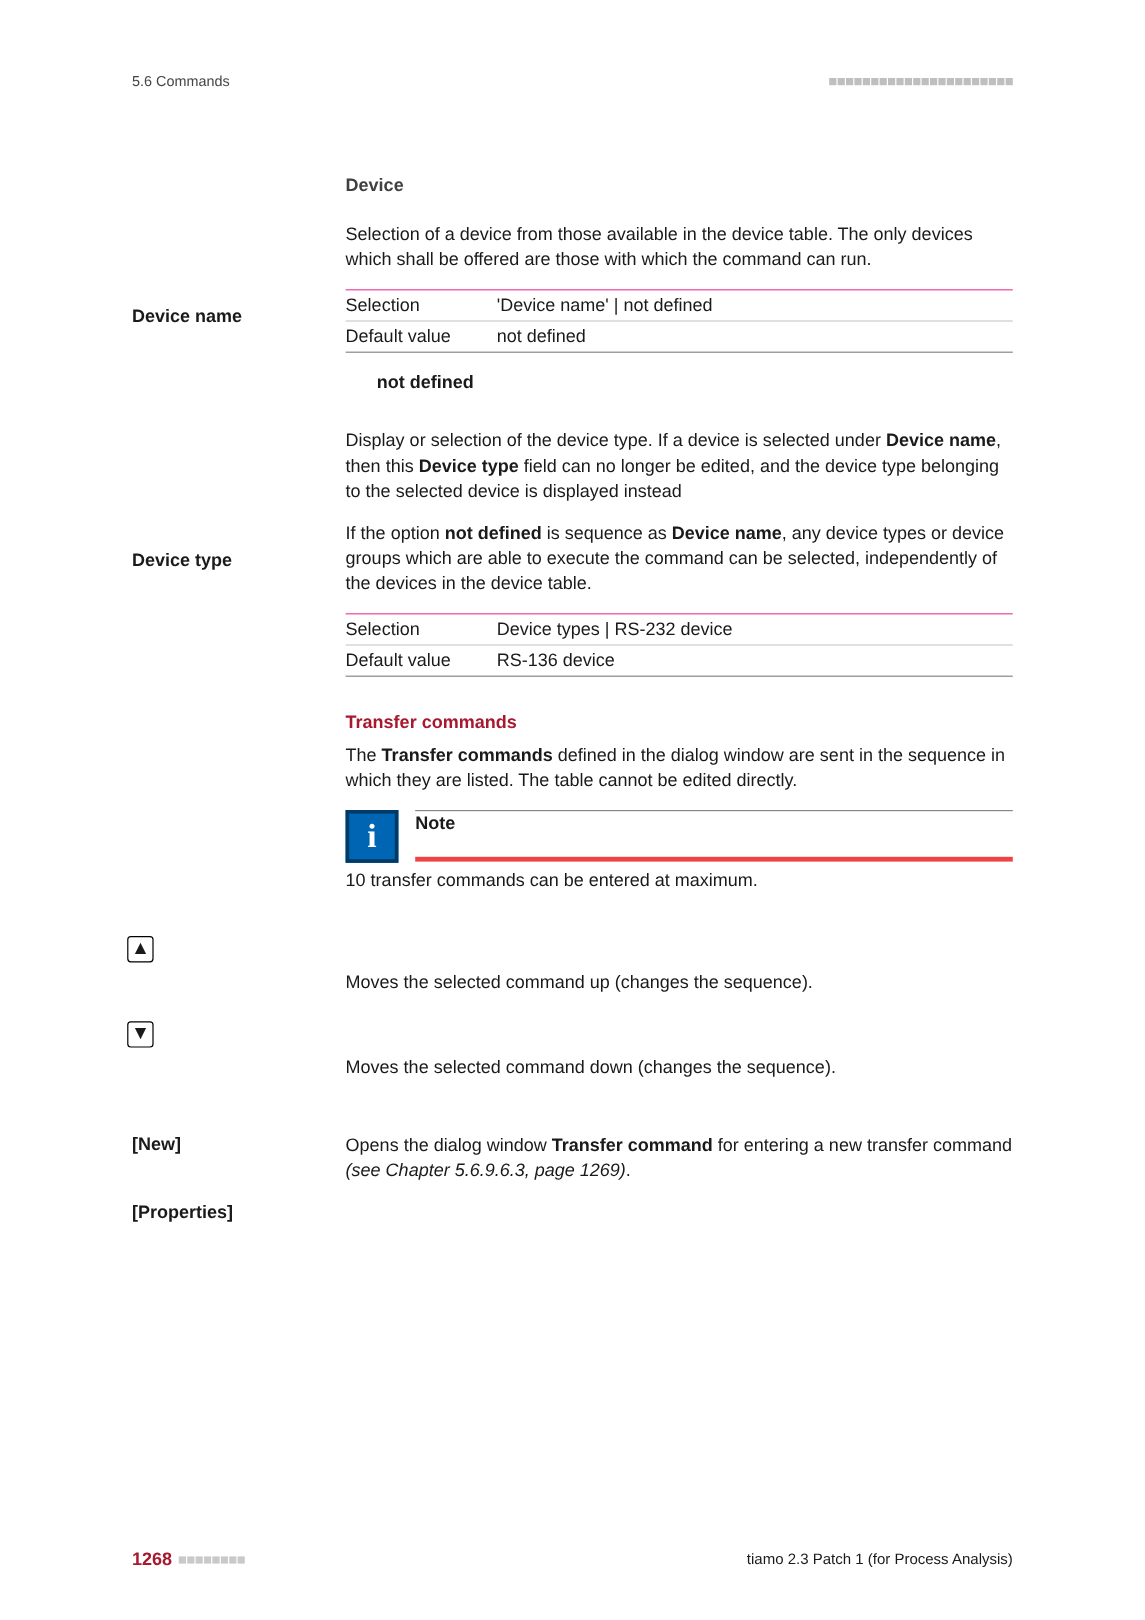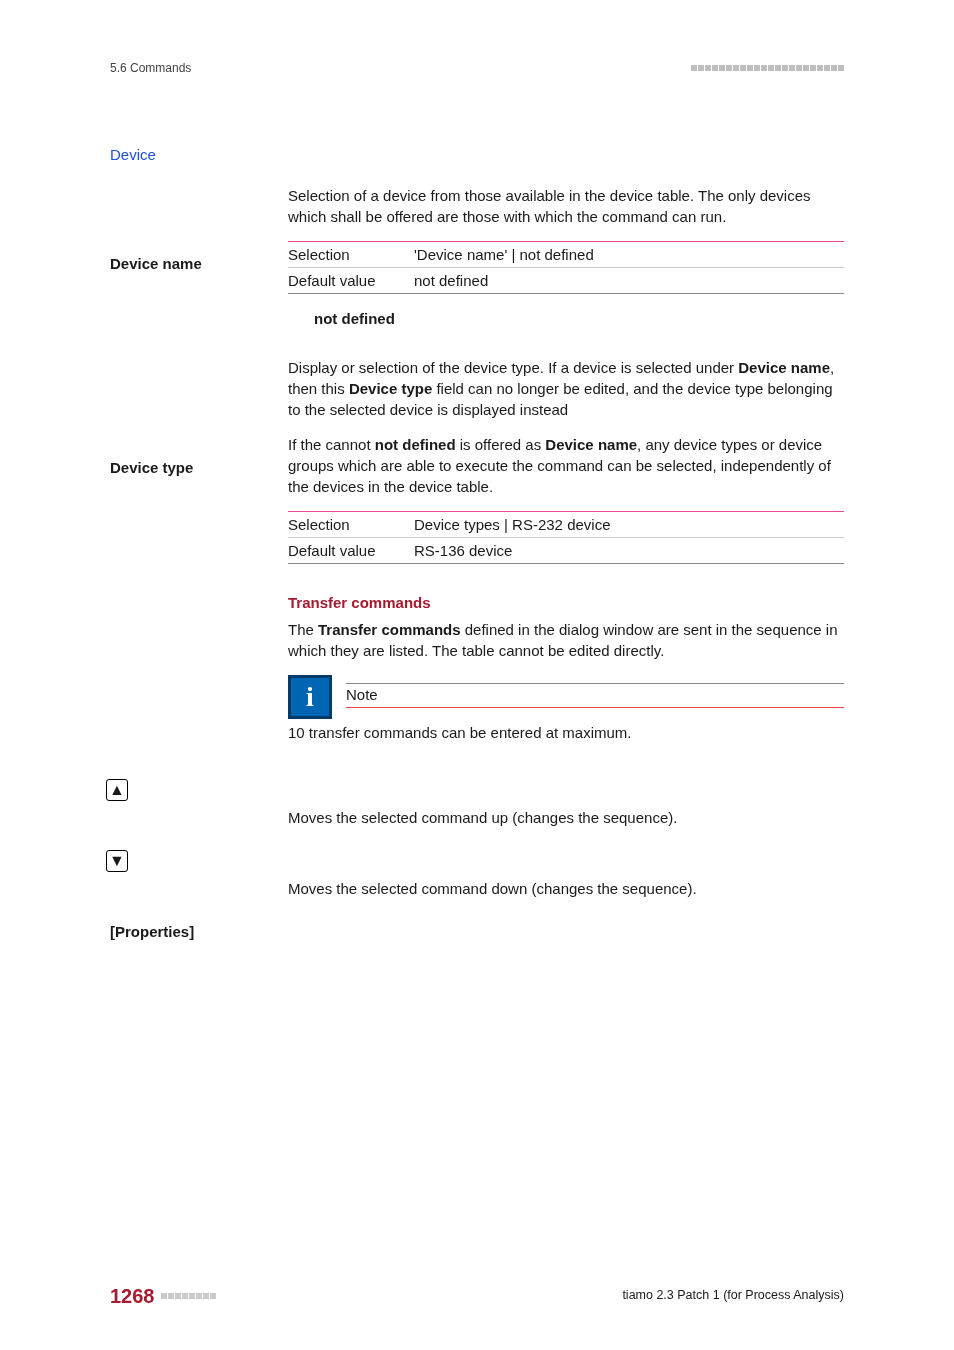--- a/index.html
+++ b/index.html
@@ -28,24 +28,25 @@
     display: flex;
     gap: 1px;
   }
   .running-head-squares span {
     width: 6px;
     height: 6px;
     background: #bfbfbf;
     display: inline-block;
   }
   .section-heading {
-    color: #1d4ed8;
-    font-weight: 400;
+    color: #404040;
+    font-weight: 700;
     font-size: 15px;
     margin-bottom: 20px;
+    margin-left: 178px;
   }
   .row {
     display: flex;
     margin-bottom: 14px;
     align-items: center;
   }
   .left-col {
     width: 178px;
     flex: 0 0 178px;
     font-weight: 700;
@@ -95,23 +96,23 @@
     flex: 0 0 44px;
   }
   .note-icon-inner {
     color: #fff;
     font-size: 28px;
     font-weight: 700;
     font-family: Georgia, serif;
   }
   .note-title-wrap { flex: 1; }
   .note-title {
-    font-weight: 400;
-    border-bottom: 1px solid #ef4444;
-    padding-bottom: 2px;
+    font-weight: 700;
+    border-bottom: 4px solid #ef4444;
+    padding-bottom: 17px;
     margin-bottom: 2px;
   }
   .note-rule { border-top: 1px solid #888; height:1px; }
   .note-body { margin-top: 3px; }
   .icon-button-row {
     display: flex;
     margin-bottom: 22px;
     align-items:flex-start;
   }
   .icon-arrow {
@@ -133,21 +134,21 @@
     left: 110px;
     right: 110px;
     display: flex;
     justify-content: space-between;
     align-items: center;
     font-size: 12.5px;
   }
   .footer-page {
     font-weight: 700;
     color: #a6192e;
-    font-size: 20px;
+    font-size: 15px;
     display:flex;
     align-items:center;
     gap:6px;
   }
   .footer-squares {
     display: flex;
     gap: 1px;
   }
   .footer-squares span {
     width: 6px;
@@ -212,21 +213,21 @@
     </div>
   </div>
 
   <div class="row">
     <div class="left-col">Device type</div>
     <div class="right-col">
       <p class="para">
         <span>Display or selection of the device type. If a device is selected under </span><b>Device name</b><span>, then this </span><b>Device type</b><span> field can no longer be edited, and the device type belonging to the selected device is displayed instead</span>
       </p>
       <p class="para">
-        <span>If the cannot </span><b>not defined</b><span> is offered as </span><b>Device name</b><span>, any device types or device groups which are able to execute the command can be selected, independently of the devices in the device table.</span>
+        <span>If the option </span><b>not defined</b><span> is sequence as </span><b>Device name</b><span>, any device types or device groups which are able to execute the command can be selected, independently of the devices in the device table.</span>
       </p>
       <div class="spec-table">
         <div class="spec-row">
           <span class="spec-label">Selection</span>
           <span class="spec-value">Device types | RS-232 device</span>
         </div>
         <div class="spec-row">
           <span class="spec-label">Default value</span>
           <span class="spec-value">RS-136 device</span>
         </div>
@@ -267,20 +268,28 @@
 
   <div class="icon-button-row">
     <div class="left-col">
       <span class="icon-arrow">▼</span>
     </div>
     <div class="right-col" style="padding-top:28px;">
       <p>Moves the selected command down (changes the sequence).</p>
     </div>
   </div>
 
+  <div class="row">
+    <div class="left-col">[New]</div>
+    <div class="right-col" style="padding-top:22px;">
+      <p>
+        <span>Opens the dialog window </span><b>Transfer command</b><span> for entering a new transfer command </span><span class="italic">(see Chapter 5.6.9.6.3, page 1269)</span><span>.</span>
+      </p>
+    </div>
+  </div>
 
   <div class="row">
     <div class="left-col">[Properties]</div>
   </div>
 
   <div class="footer">
     <span class="footer-page">
       <span>1268</span>
       <span class="footer-squares">
         <span></span>

